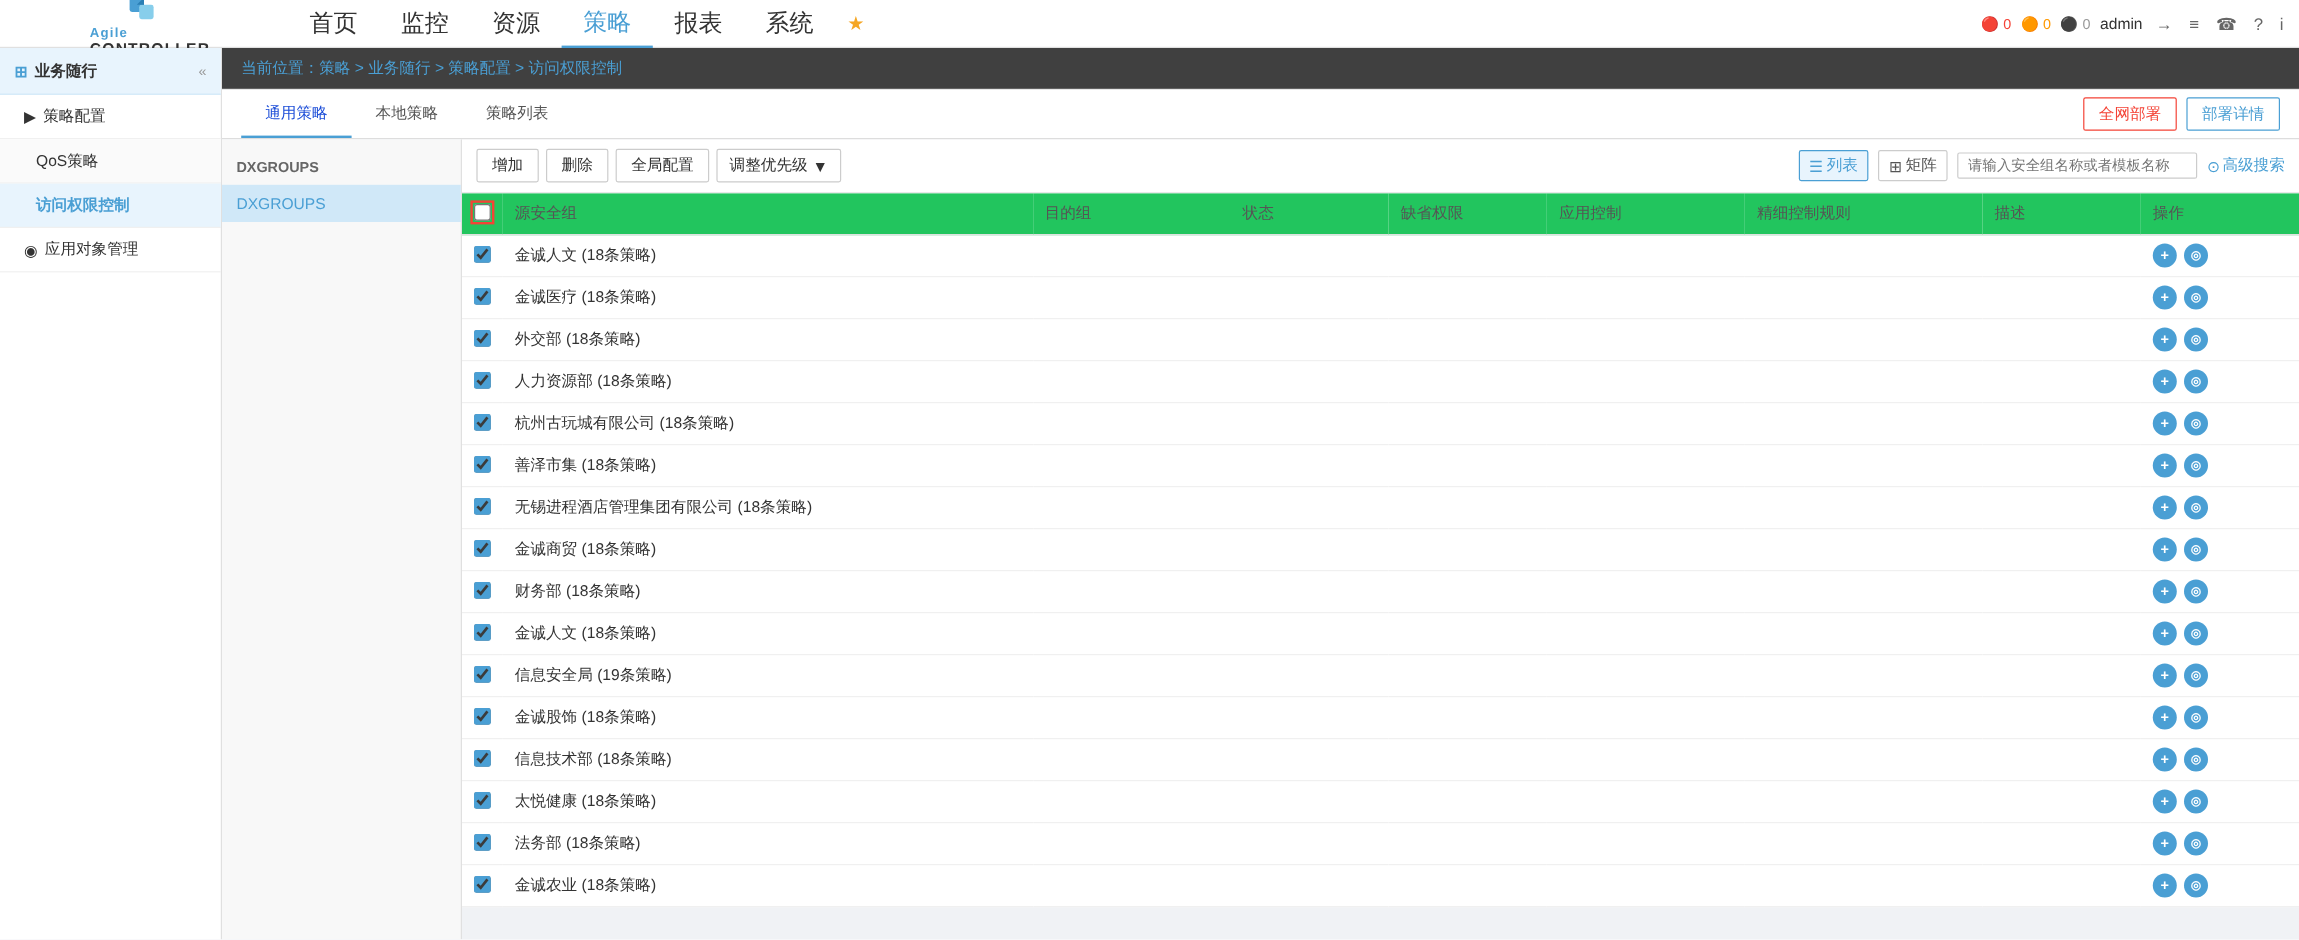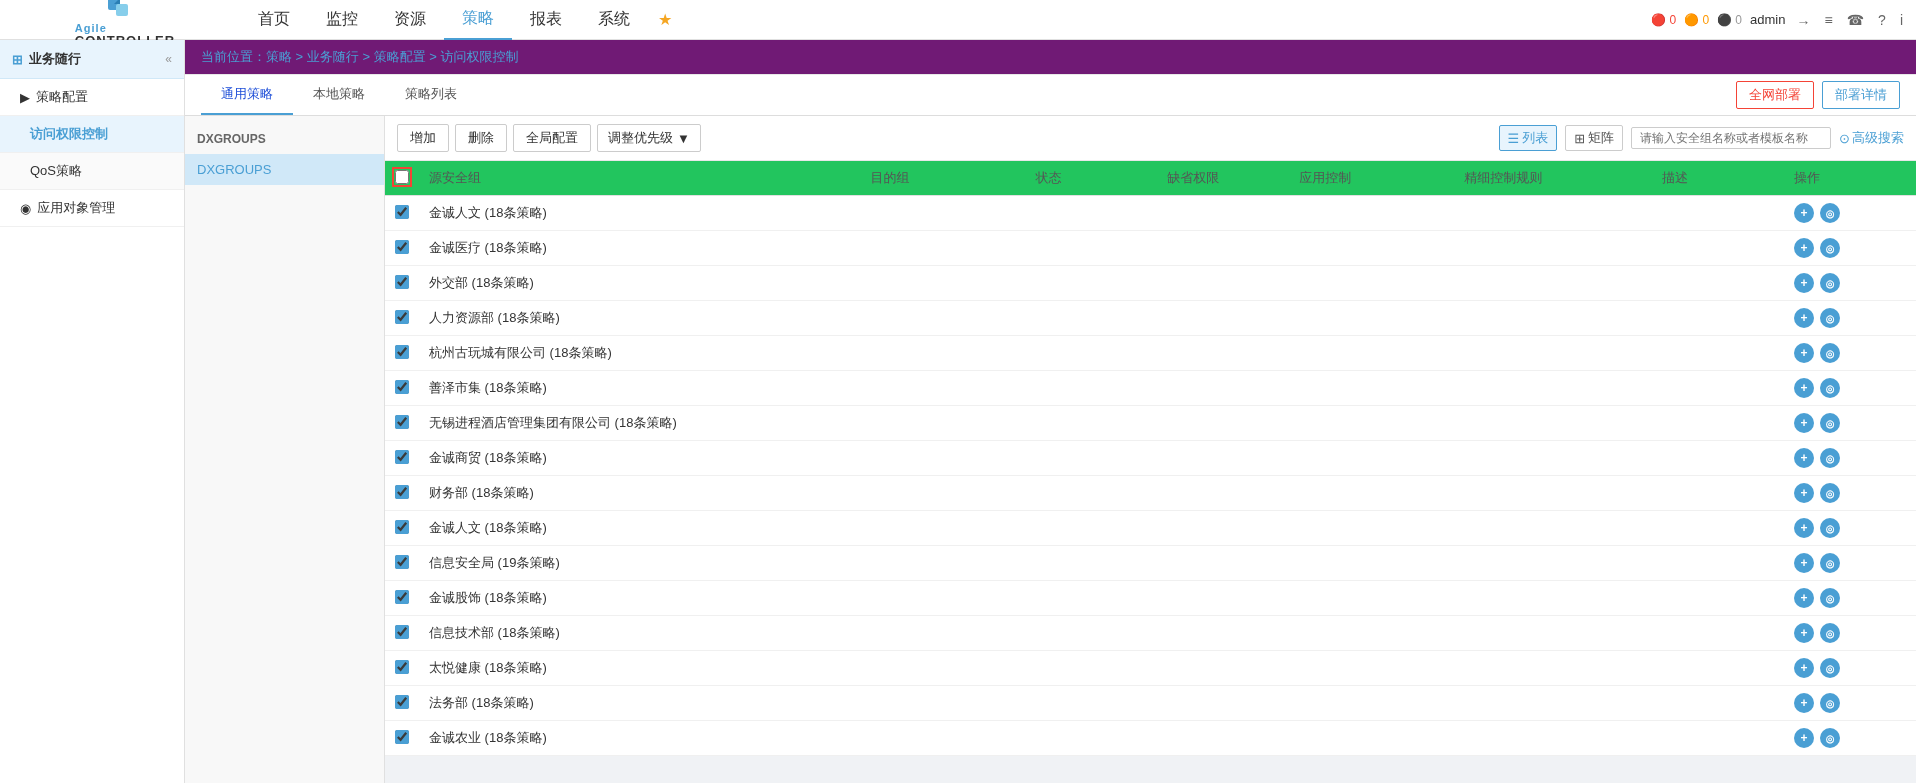--- a/index.html
+++ b/index.html
@@ -6,21 +6,21 @@
     body { background: #f0f2f5; color: #333; }
 
     
     .header { display: flex; align-items: center; background: #fff; height: 40px; border-bottom: 1px solid #e0e0e0; padding: 0 10px; }
     .logo { display: flex; align-items: center; width: 230px; flex-direction: column; }
     .logo-icon { width: 32px; height: 32px; margin-right: 6px; }
     .logo-text { display: flex; flex-direction: column; line-height: 1.1; }
     .logo-agile { color: #4a9fd4; font-size: 11px; font-weight: bold; letter-spacing: 1px; }
     .logo-controller { color: #333; font-size: 13px; font-weight: bold; letter-spacing: 1px; }
     .nav { display: flex; align-items: center; flex: 1; }
-    .nav-item { padding: 0 18px; height: 40px; display: flex; align-items: center; cursor: pointer; color: #333; font-size: 16px; }
+    .nav-item { padding: 0 18px; height: 40px; display: flex; align-items: center; cursor: pointer; color: #333; font-size: 20px; }
     .nav-item.active { color: #4a9fd4; border-bottom: 2px solid #4a9fd4; }
     .nav-star { color: #f5a623; font-size: 16px; padding: 0 10px; cursor: pointer; }
     .header-right { display: flex; align-items: center; gap: 8px; margin-left: auto; }
     .badge { display: flex; align-items: center; gap: 2px; font-size: 12px; }
     .badge-red { color: #f44336; }
     .badge-orange { color: #ff9800; }
     .badge-gray { color: #999; }
     .header-user { display: flex; align-items: center; gap: 4px; color: #333; font-size: 13px; }
     .header-icon { color: #666; font-size: 14px; cursor: pointer; padding: 0 3px; }
 
@@ -33,21 +33,21 @@
     .sidebar-title { font-size: 13px; font-weight: bold; color: #333; display: flex; align-items: center; gap: 6px; }
     .sidebar-collapse { color: #999; cursor: pointer; font-size: 12px; }
     .sidebar-menu { }
     .sidebar-group-item { display: flex; align-items: center; padding: 9px 12px 9px 20px; cursor: pointer; color: #333; border-bottom: 1px solid #f0f0f0; }
     .sidebar-sub-item { display: flex; align-items: center; padding: 9px 12px 9px 30px; cursor: pointer; color: #333; border-bottom: 1px solid #f0f0f0; background: #fafafa; }
     .sidebar-sub-item.active { background: #e8f4fd; color: #4a9fd4; font-weight: bold; }
     .sidebar-icon { margin-right: 6px; font-size: 13px; }
 
     
     .main { flex: 1; display: flex; flex-direction: column; overflow: hidden; }
-    .breadcrumb { padding: 8px 16px; font-size: 12px; color: #999; background: #701a75; border-bottom: 1px solid #e8e8e8; }
+    .breadcrumb { padding: 8px 16px; font-size: 12px; color: #999; background: #404040; border-bottom: 1px solid #e8e8e8; }
     .breadcrumb span { color: #4a9fd4; cursor: pointer; }
 
     
     .tabs-row { display: flex; align-items: center; background: #fff; border-bottom: 1px solid #ddd; padding: 0 16px; justify-content: space-between; }
     .tabs { display: flex; }
     .tab { padding: 10px 20px; cursor: pointer; color: #555; border-bottom: 2px solid transparent; font-size: 13px; }
     .tab.active { color: #1d4ed8; border-bottom: 2px solid #4a9fd4; font-weight: normal; }
     .tabs-right-btns { display: flex; gap: 8px; }
     .btn-allnet { border: 1px solid #f44336; color: #f44336; background: #fff; padding: 4px 12px; cursor: pointer; border-radius: 2px; font-size: 13px; }
     .btn-detail { border: 1px solid #4a9fd4; color: #4a9fd4; background: #fff; padding: 4px 12px; cursor: pointer; border-radius: 2px; font-size: 13px; }
@@ -137,25 +137,25 @@
         <span style="color:#4a9fd4;">⊞</span>
         <span>业务随行</span>
       </div>
       <span class="sidebar-collapse">«</span>
     </div>
     <div class="sidebar-menu">
       <div class="sidebar-group-item">
         <span class="sidebar-icon">▶</span>
         <span>策略配置</span>
       </div>
+      <div class="sidebar-sub-item">
+        <span>QoS策略</span>
+      </div>
       <div class="sidebar-sub-item active">
         <span>访问权限控制</span>
-      </div>
-      <div class="sidebar-sub-item">
-        <span>QoS策略</span>
       </div>
       <div class="sidebar-group-item">
         <span class="sidebar-icon">◉</span>
         <span>应用对象管理</span>
       </div>
     </div>
   </div>
 
   <div class="main">
 

